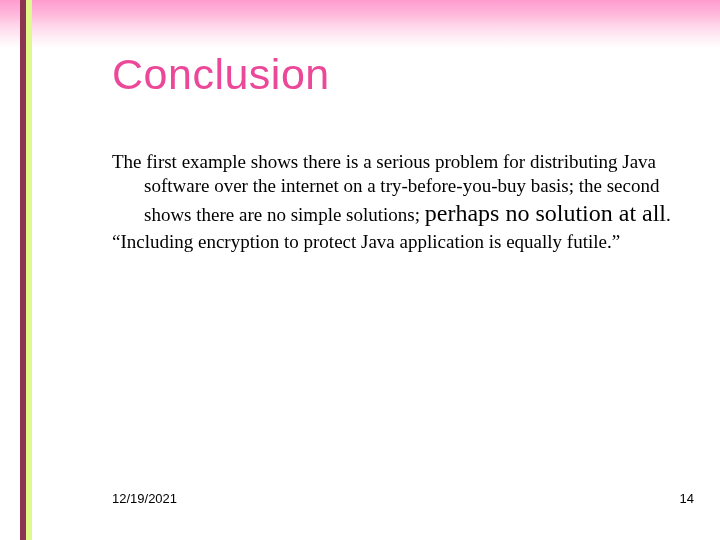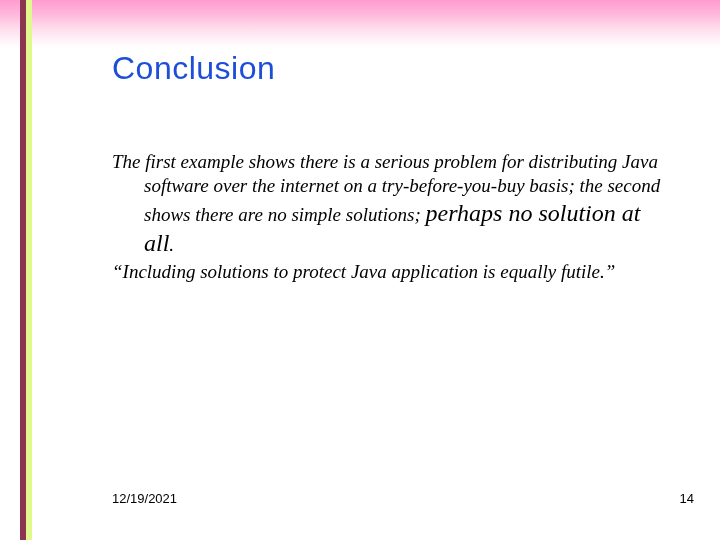--- a/index.html
+++ b/index.html
@@ -29,39 +29,38 @@
   .left-bar-light {
     position: absolute;
     top: 0; left: 26px;
     width: 6px; height: 540px;
     background: #e0f88c;
   }
   .title {
     position: absolute;
     top: 50px; left: 112px;
     font-family: Impact, "Arial Black", sans-serif;
-    font-size: 32px;
+    font-size: 43px;
     font-weight: 400;
     letter-spacing: 0.5px;
-    color: #1d4ed8;
+    color: #ec4899;
   }
   .body-area {
     position: absolute;
     top: 150px;
     left: 112px;
     width: 560px;
     font-size: 19px;
     line-height: 1.25;
     color: #000000;
   }
   .para {
     margin-bottom: 2px;
     text-indent: -32px;
     padding-left: 32px;
-    font-style: italic;
   }
   .bigphrase {
     font-size: 24px;
   }
   .footer-date {
     position: absolute;
     left: 112px;
     bottom: 34px;
     font-family: Arial, Helvetica, sans-serif;
     font-size: 13px;
@@ -84,17 +83,17 @@
 <div class="top-gradient"></div>
 <div class="left-bar-dark"></div>
 <div class="left-bar-light"></div>
 
 <h1 class="title">Conclusion</h1>
 
 <div class="body-area">
   <p class="para">
     <span>The first example shows there is a serious problem for distributing Java software over the internet on a try-before-you-buy basis; the second shows there are no simple solutions; </span><span class="bigphrase">perhaps no solution at all</span><span>.</span>
   </p>
-  <p class="para">“Including solutions to protect Java application is equally futile.”</p>
+  <p class="para">“Including encryption to protect Java application is equally futile.”</p>
 </div>
 
 <div class="footer-date">12/19/2021</div>
 <div class="footer-page">14</div>
 
 </body></html>

